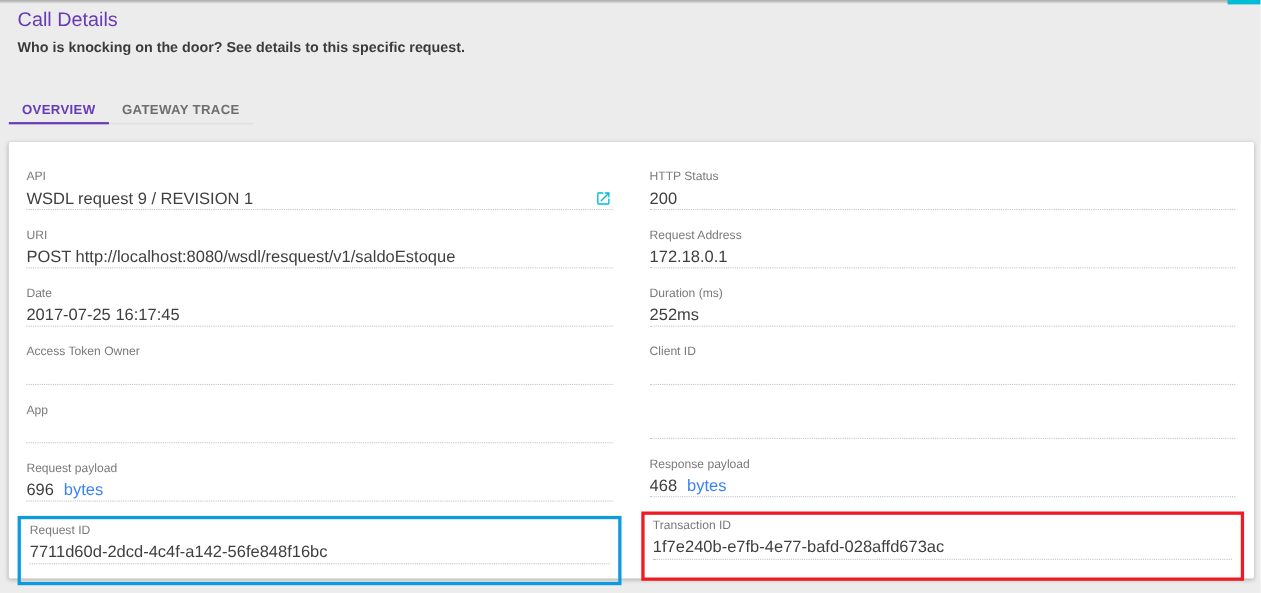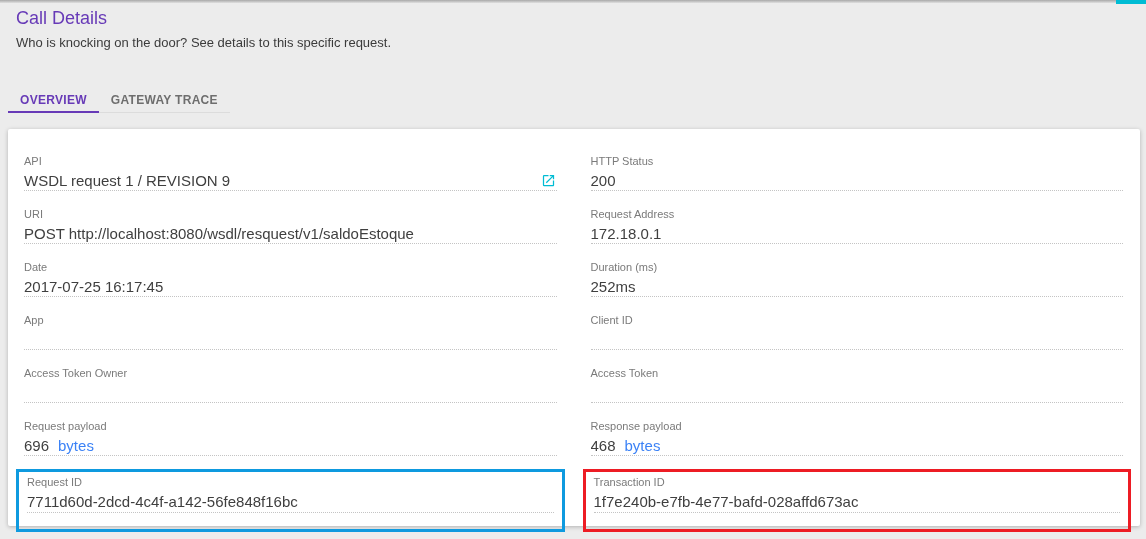--- a/index.html
+++ b/index.html
@@ -16,21 +16,21 @@
     position:relative;
     color:#3f3f3f;
   }
   
   .top-line{position:absolute;top:0;left:0;width:100%;height:3px;
     background:linear-gradient(#a8a8a8,#e0e0e0);}
   .top-accent{position:absolute;top:0;right:0;width:30px;height:4px;background:var(--cyan);z-index:2;}
 
   .header{padding:7px 16px 0;}
   .page-title{color:var(--accent);font-size:18px;font-weight:500;line-height:23px;}
-  .page-subtitle{margin-top:5px;font-size:13px;color:#3b3b3b;line-height:15px;}
+  .page-subtitle{margin-top:5px;font-size:13px;color:#3b3b3b;line-height:15px;font-weight:bold;}
 
   .tabs{display:flex;width:max-content;margin:37px 0 0 8px;border-bottom:1px solid #dcdcdc;}
   .tab{padding:0 12px;height:26px;line-height:26px;font-size:12px;font-weight:bold;
     letter-spacing:.3px;color:#6e6e6e;border-bottom:2px solid transparent;margin-bottom:-1px;cursor:pointer;}
   .tab.active{color:var(--accent);border-bottom-color:var(--accent);}
 
   .card{
     margin:16px 6px 0 8px;
     height:397px;
     background:#fff;
@@ -75,21 +75,21 @@
   <div class="tab">GATEWAY TRACE</div>
 </div>
 
 <div class="card">
   <div class="columns">
     <div class="col">
 
       <div class="field">
         <div class="label">API</div>
         <div class="value-row">
-          <span class="value">WSDL request 1 / REVISION 9</span>
+          <span class="value">WSDL request 9 / REVISION 1</span>
           <span class="icon-btn">
             <svg viewBox="0 0 24 24">
                 <path d="M19 19H5V5h7V3H5a2 2 0 0 0-2 2v14a2 2 0 0 0 2 2h14c1.1 0 2-.9 2-2v-7h-2v7zM14 3v2h3.59l-9.83 9.83 1.41 1.41L19 6.41V10h2V3h-7z"></path>
               </svg>
           </span>
         </div>
       </div>
 
       <div class="field">
         <div class="label">URI</div>
@@ -99,28 +99,28 @@
       </div>
 
       <div class="field">
         <div class="label">Date</div>
         <div class="value-row">
             <span class="value">2017-07-25 16:17:45</span>
           </div>
       </div>
 
       <div class="field">
-        <div class="label">App</div>
+        <div class="label">Access Token Owner</div>
         <div class="value-row">
             <span class="value"></span>
           </div>
       </div>
 
       <div class="field">
-        <div class="label">Access Token Owner</div>
+        <div class="label">App</div>
         <div class="value-row">
             <span class="value"></span>
           </div>
       </div>
 
       <div class="field">
         <div class="label">Request payload</div>
         <div class="value-row">
           <span class="value">696</span>
           <span class="unit" style="margin-right:auto;">bytes</span>
@@ -162,21 +162,20 @@
       </div>
 
       <div class="field">
         <div class="label">Client ID</div>
         <div class="value-row">
             <span class="value"></span>
           </div>
       </div>
 
       <div class="field">
-        <div class="label">Access Token</div>
         <div class="value-row">
             <span class="value"></span>
           </div>
       </div>
 
       <div class="field">
         <div class="label">Response payload</div>
         <div class="value-row">
           <span class="value">468</span>
           <span class="unit" style="margin-right:auto;">bytes</span>

